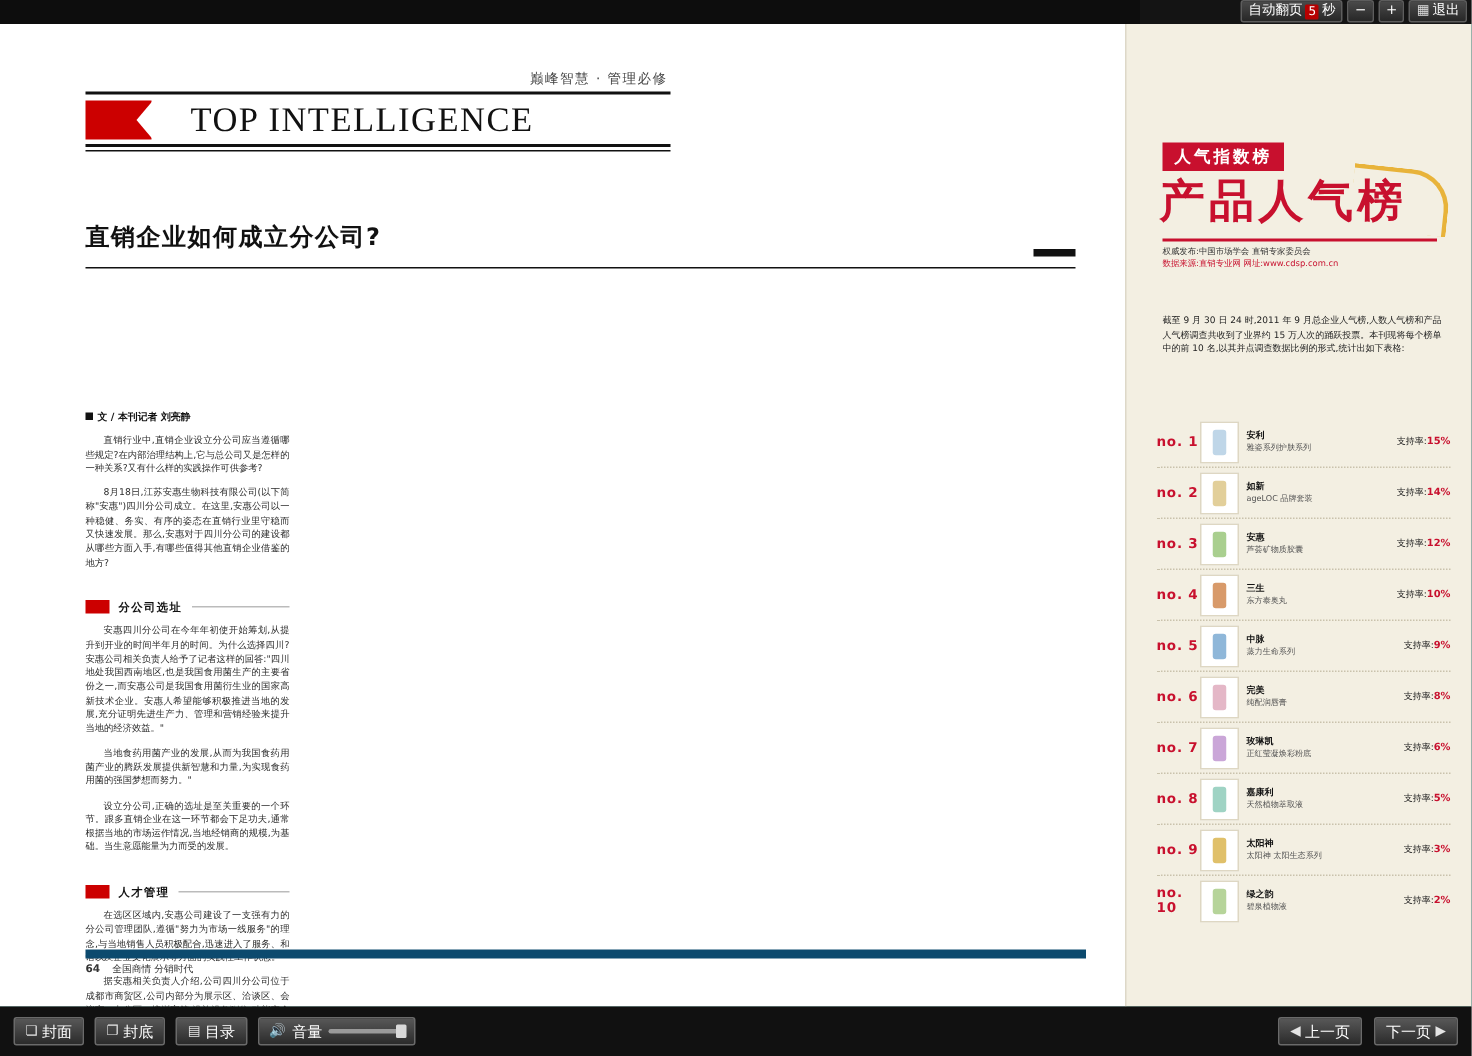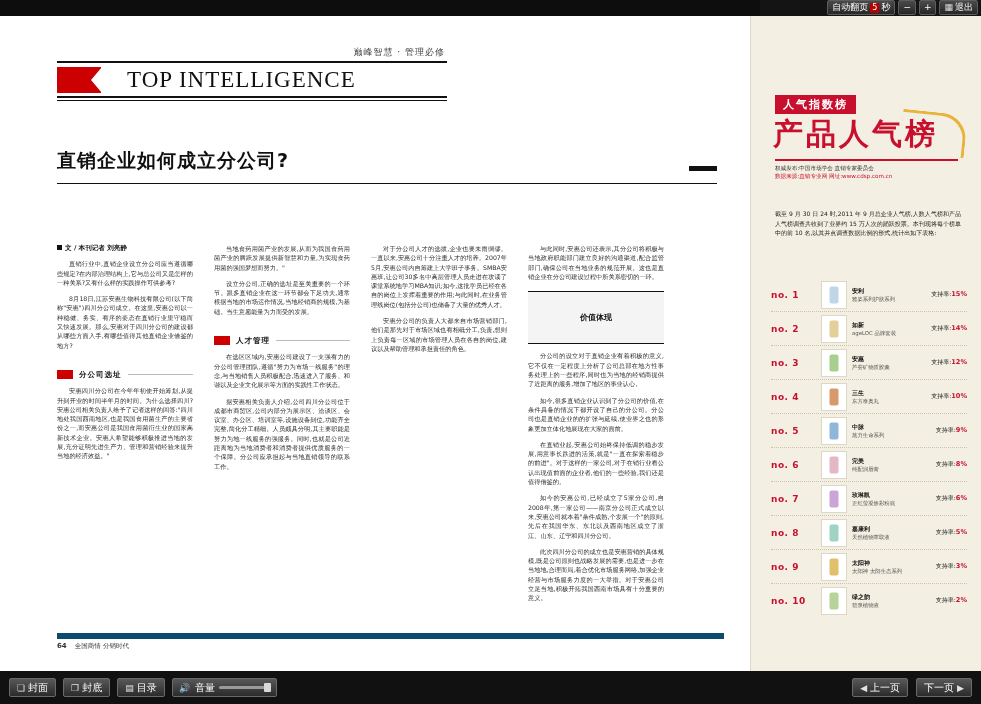--- a/index.html
+++ b/index.html
@@ -65,28 +65,28 @@
     font-size:23px;letter-spacing:1px;color:#111;margin-left:26px;font-weight:400;
   }
   .mast-rule2{border-top:2px solid #111;margin-top:3px;}
   .mast-rule3{border-top:1px solid #111;margin-top:2px;width:100%;}
   
   .headline{
     position:absolute;left:57px;top:132px;width:660px;
   }
   .headline h1{
     font-family:"DejaVu Sans","Liberation Sans",sans-serif;
-    font-size:19px;font-weight:bold;color:#111;margin:0;letter-spacing:1px;
+    font-size:16px;font-weight:bold;color:#111;margin:0;letter-spacing:1px;
   }
   .head-rule{border-top:1px solid #111;margin-top:9px;}
   .head-blk{position:absolute;right:0;top:18px;width:28px;height:5px;background:#111;}
   
   .cols{
-    position:absolute;left:57px;top:228px;width:667px;height:380px;
-    display:flex;gap:0;
+    position:absolute;left:57px;top:258px;width:667px;height:380px;
+    display:flex;gap:0;flex-direction:column;
   }
   .col{
     width:136px;margin-right:21px;font-size:6.2px;line-height:9.3px;
     color:#2b2b2b;text-align:justify;
   }
   .col:last-child{margin-right:0;}
   .byline{
     font-size:6.6px;color:#111;font-weight:bold;margin-bottom:6px;
   }
   .byline .sq{display:inline-block;width:5px;height:5px;background:#111;margin-right:3px;}
@@ -137,21 +137,21 @@
     position:absolute;left:24px;top:193px;width:186px;font-size:6px;
     color:#222;line-height:9.5px;text-align:justify;
   }
   .rank-list{
     position:absolute;left:20px;top:262px;width:196px;
   }
   .rank-row{
     display:flex;align-items:center;height:33px;border-bottom:1px dotted #c9c2ac;
   }
   .rk-no{
-    font-size:9px;font-weight:bold;color:#c8102e;width:50px;flex:0 0 auto;
+    font-size:9px;font-weight:bold;color:#c8102e;width:29px;flex:0 0 auto;
     letter-spacing:0.5px;
   }
   .rk-thumb{
     width:24px;height:26px;flex:0 0 auto;margin-right:5px;
     border:1px solid #ded7c3;background:#fff;position:relative;overflow:hidden;
   }
   .rk-thumb i{
     position:absolute;left:50%;top:50%;transform:translate(-50%,-50%);
     width:9px;height:17px;border-radius:2px;display:block;
   }

